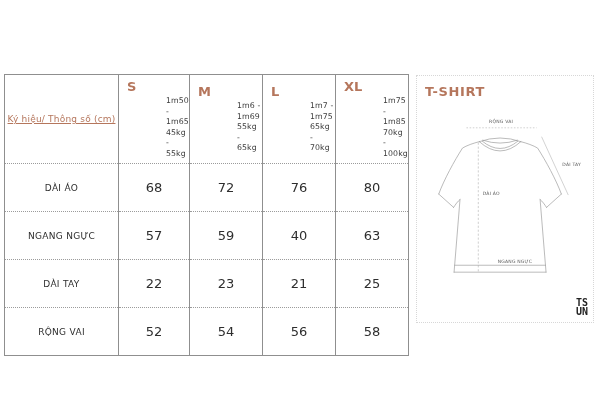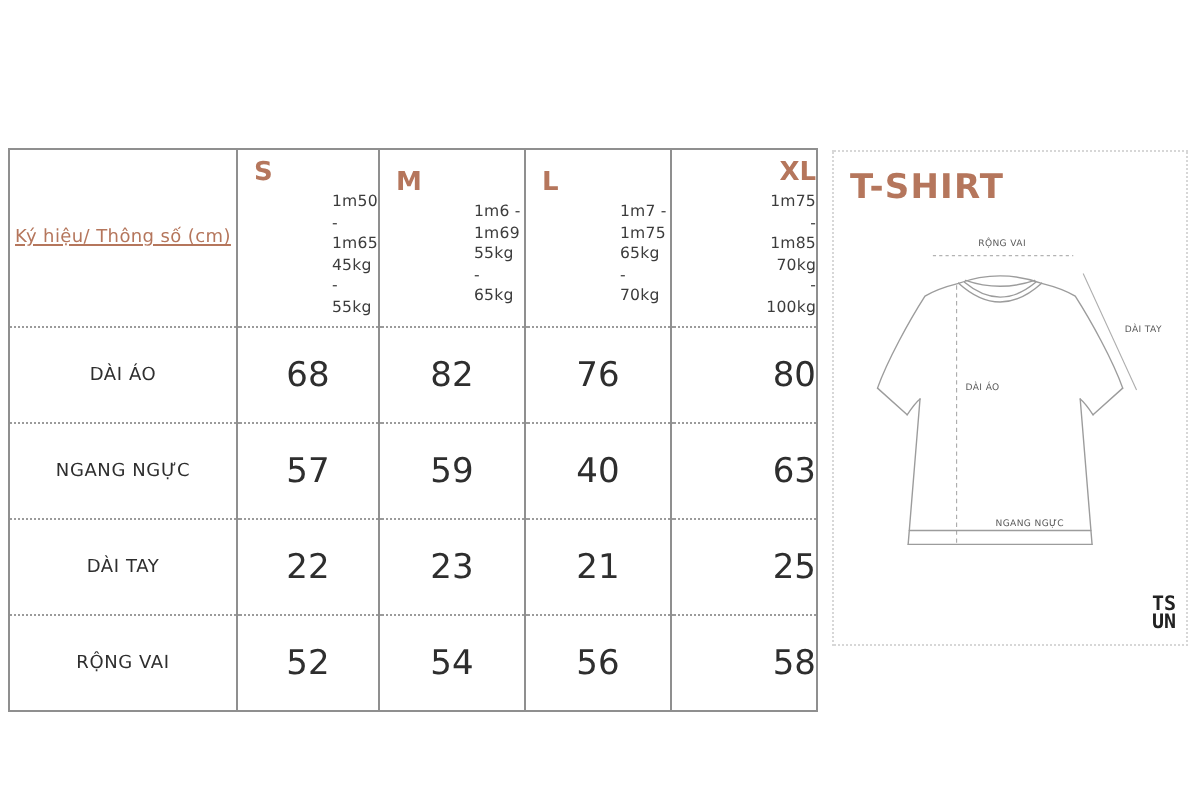--- a/index.html
+++ b/index.html
@@ -10,48 +10,48 @@
   .size-table {
     position: absolute; left: 4px; top: 74px;
     width: 404px; border-collapse: collapse; table-layout: fixed;
     border: 1px solid #8f8f8f; background: #ffffff;
   }
   .size-table td {
     border-right: 1px solid #8f8f8f;
     border-bottom: 1px dotted #9b9b9b;
     vertical-align: middle;
   }
-  .size-table td:last-child { border-right: none; text-align: right; }
+  .size-table td:last-child { border-right: none; }
   .size-table tr:last-child td { border-bottom: none; }
 
   .size-table tr.head td { height: 51px; }
   .size-table tr.body-row td { height: 48px; }
 
   td.head-label {
     text-align: center;
     color: #b5765c; font-size: 9px; font-weight: 500; letter-spacing: 0.2px; text-decoration: underline;
   }
   td.size-head { padding: 5px 0 4px 8px; vertical-align: middle; }
   .size-letter { color: #b5765c; font-size: 13px; font-weight: 600; line-height: 14px; margin-bottom: 2px; }
   .range { font-size: 7.8px; color: #3c3c3c; font-weight: 500; line-height: 10.5px; letter-spacing: 0.1px; margin-left: 39px; }
 
   td.row-label {
     text-align: center; font-size: 9px; color: #2e2e2e;
     font-weight: 500; letter-spacing: 0.3px;
   }
-  td.value-cell { text-align: center; font-size: 17px; color: #2e2e2e; font-weight: 500; }
+  td.value-cell { text-align: center; font-size: 13px; color: #2e2e2e; font-weight: 500; }
 
   
   .panel {
     position: absolute; left: 416px; top: 75px; width: 178px; height: 248px;
     border: 1px dotted #d7d7d7; background: #ffffff;
   }
   .panel-title {
     position: absolute; left: 8px; top: 8px;
-    color: #b5765c; font-size: 17px; font-weight: bold; letter-spacing: 0.6px;
+    color: #b5765c; font-size: 13px; font-weight: bold; letter-spacing: 0.6px;
   }
   .panel svg { position: absolute; left: 0; top: 0; width: 100%; height: 100%; }
   .m-label { font-family: "DejaVu Sans", sans-serif; font-size: 4.6px; fill: #5a5a5a; letter-spacing: 0.2px; }
 
   .brand-logo {
     position: absolute; right: 5px; bottom: 6px;
     font-family: "DejaVu Sans Mono", monospace; font-weight: bold;
     font-size: 10px; line-height: 8.5px; color: #222222;
     text-align: center; letter-spacing: 0px;
   }
@@ -101,21 +101,21 @@
           <div class="range">
             <div>1m75 - 1m85</div>
             <div>70kg - 100kg</div>
           </div>
         </td>
       </tr>
 
       <tr class="body-row">
         <td class="row-label">DÀI ÁO</td>
         <td class="value-cell">68</td>
-        <td class="value-cell">82</td>
+        <td class="value-cell">72</td>
         <td class="value-cell">76</td>
         <td class="value-cell">80</td>
       </tr>
       <tr class="body-row">
         <td class="row-label">NGANG NGỰC</td>
         <td class="value-cell">57</td>
         <td class="value-cell">59</td>
         <td class="value-cell">40</td>
         <td class="value-cell">63</td>
       </tr>

